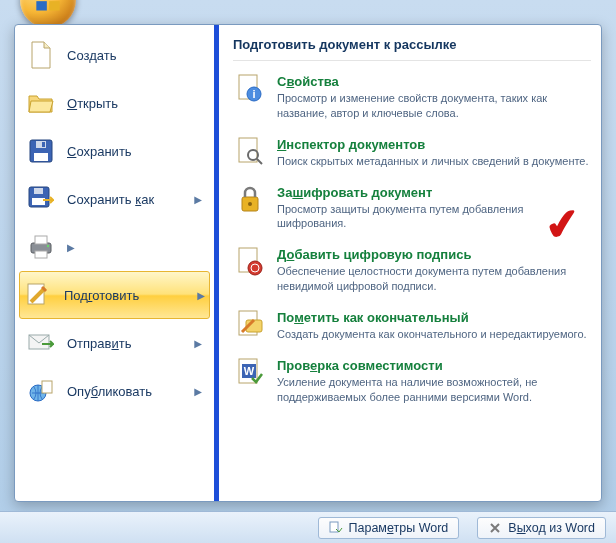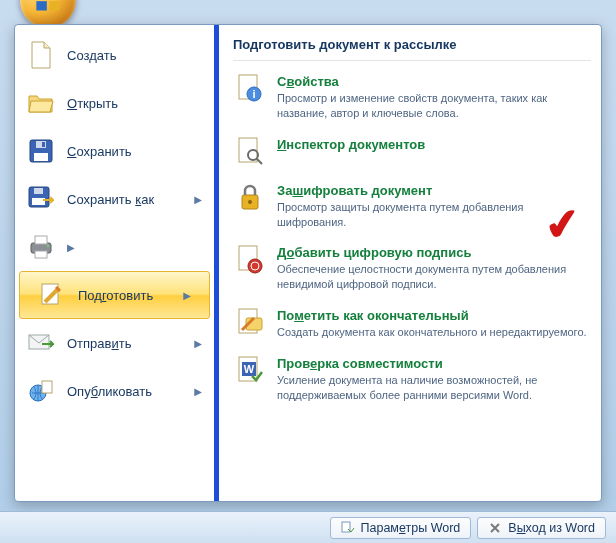--- a/index.html
+++ b/index.html
@@ -43,21 +43,21 @@
     border-radius: 3px;
     cursor: pointer;
     gap: 12px;
   }
   .left-item .ico { width: 28px; height: 28px; display:flex; align-items:center; justify-content:center; }
   .left-item .lbl { flex: 1; color: #1b3a63; }
   .left-item .arrow { color: #5b7aa3; font-size: 10px; }
   .left-item.selected {
     background: linear-gradient(#fff6c9, #ffe27a 48%, #ffcf3f 52%, #ffe796);
     border: 1px solid #e7b531;
-    padding: 9px 18px;
+    padding: 9px 4px;
   }
   .right-col {
     flex: 1;
     padding: 8px 10px 8px 14px;
   }
   .right-header {
     font-weight: bold;
     color: #14365f;
     padding: 4px 0 8px;
     border-bottom: 1px solid #e4e4e4;
@@ -79,21 +79,21 @@
     transform: rotate(-8deg);
     pointer-events: none;
   }
   .footer {
     position: absolute;
     bottom: 0; left: 0; right: 0;
     height: 32px;
     background: linear-gradient(#eaf2fb, #cfe0f2);
     border-top: 1px solid #9fb9d7;
     display: flex; justify-content: flex-end; align-items: center;
-    gap: 6px; padding-right: 10px;
+    gap: 18px; padding-right: 10px;
   }
   .fbtn {
     display: flex; align-items: center; gap: 6px;
     background: linear-gradient(#fdfdfd,#eef3f9);
     border: 1px solid #9fb9d7;
     border-radius: 3px;
     padding: 3px 10px;
     font-size: 12.5px;
     color: #1b3a63;
     cursor: pointer;
@@ -232,20 +232,21 @@
     <div class="r-item">
       <span class="rico">
           <svg width="28" height="30" viewBox="0 0 28 30">
             <rect x="3" y="1" width="18" height="24" fill="#fff" stroke="#b8a46a"></rect>
             <circle cx="17" cy="18" r="5" fill="none" stroke="#6a6a6a" stroke-width="2"></circle>
             <path d="M21 22l5 5" stroke="#6a6a6a" stroke-width="2"></path>
           </svg>
         </span>
       <div class="r-body">
         <div class="r-title"><u class="ak">И</u>нспектор документов</div>
+        <div class="r-desc">Поиск скрытых метаданных и личных сведений в документе.</div>
       </div>
     </div>
 
     <div class="r-item">
       <span class="rico">
           <svg width="28" height="30" viewBox="0 0 28 30">
             <rect x="6" y="12" width="16" height="14" rx="2" fill="#e8b225" stroke="#b5841a"></rect>
             <path d="M9 12v-4a5 5 0 0 1 10 0v4" fill="none" stroke="#7a7a7a" stroke-width="2.5"></path>
             <circle cx="14" cy="19" r="2" fill="#8a6410"></circle>
           </svg>

